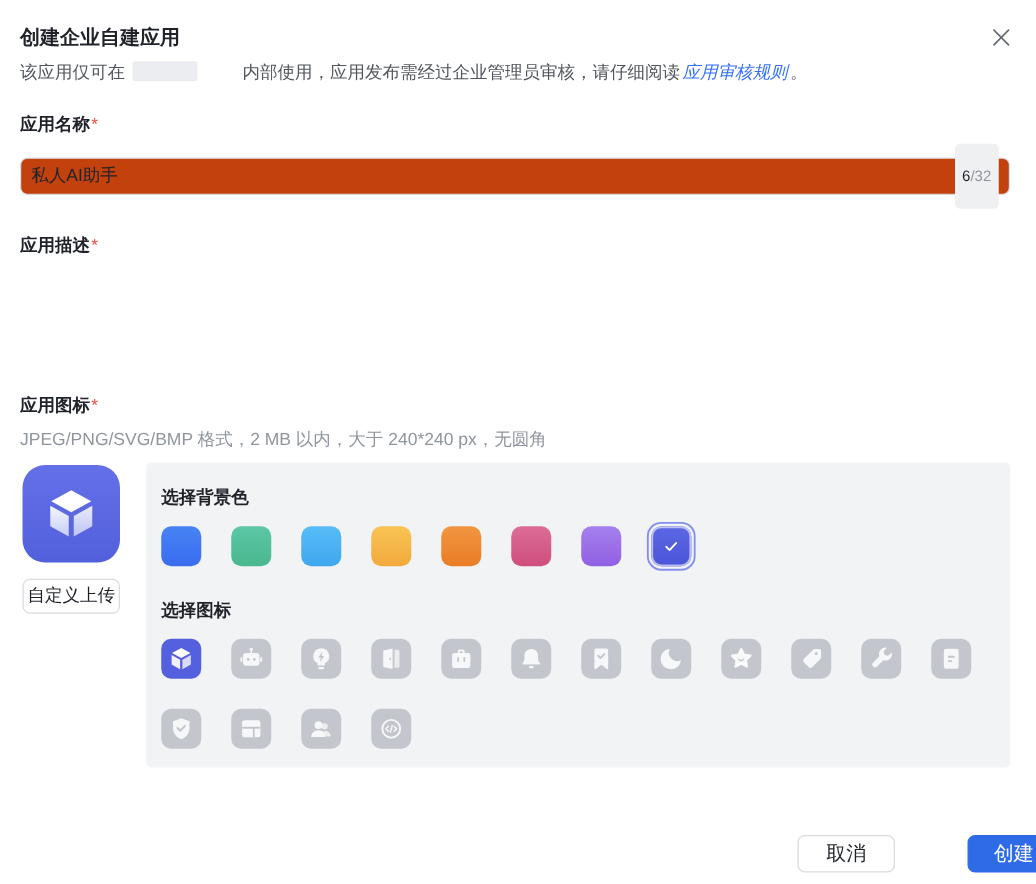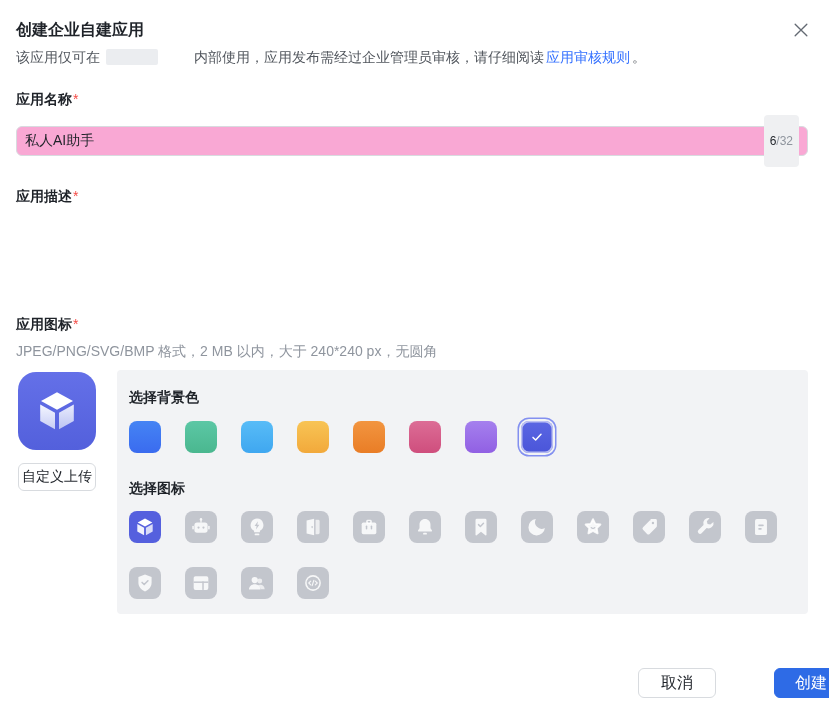--- a/index.html
+++ b/index.html
@@ -10,28 +10,28 @@
     -webkit-font-smoothing:antialiased;
   }
   .dialog { position:relative; width:829px; height:707px; background:#fff; overflow:hidden; }
 
   .dlg-title { position:absolute; left:16px; top:20px; font-size:16px; font-weight:700; color:#1f2329; }
   .close-btn { position:absolute; right:16px; top:18px; width:24px; height:24px; display:flex; align-items:center; justify-content:center; cursor:pointer; }
   .close-btn svg { width:20px; height:20px; stroke:#646a73; }
 
   .subtitle { position:absolute; left:16px; top:49px; font-size:14px; color:#51565d; white-space:nowrap; }
   .redacted { display:inline-block; width:52px; height:16px; background:#ebedf0; border-radius:2px; vertical-align:-3px; margin:0 36px 0 6px; }
-  .subtitle a { color:#3370ff; text-decoration:none; margin:0 2px; }
+  .subtitle a { color:#3370ff; text-decoration:none; margin:0 2px;font-style:italic; }
 
   .field-label { position:absolute; left:16px; font-size:14px; font-weight:700; color:#1f2329; }
   .req { color:#f54a45; font-weight:400; margin-left:1px; }
 
   .text-input {
     position:absolute; left:16px; width:792px; height:30px;
-    border:1px solid #d8dbdf; border-radius:6px; background:#f9a8d4;
+    border:1px solid #d8dbdf; border-radius:6px; background:#c2410c;
     display:flex; align-items:center; padding:0 8px;
   }
   .text-input .value { font-size:14px; color:#1f2329; flex:1; }
   .counter {
     background:#eff0f2; border-radius:4px; padding:19px 6px;
     font-size:12px; color:#1f2329; white-space:nowrap;
   }
   .counter .limit { color:#8f959e; }
 
   .textarea {

